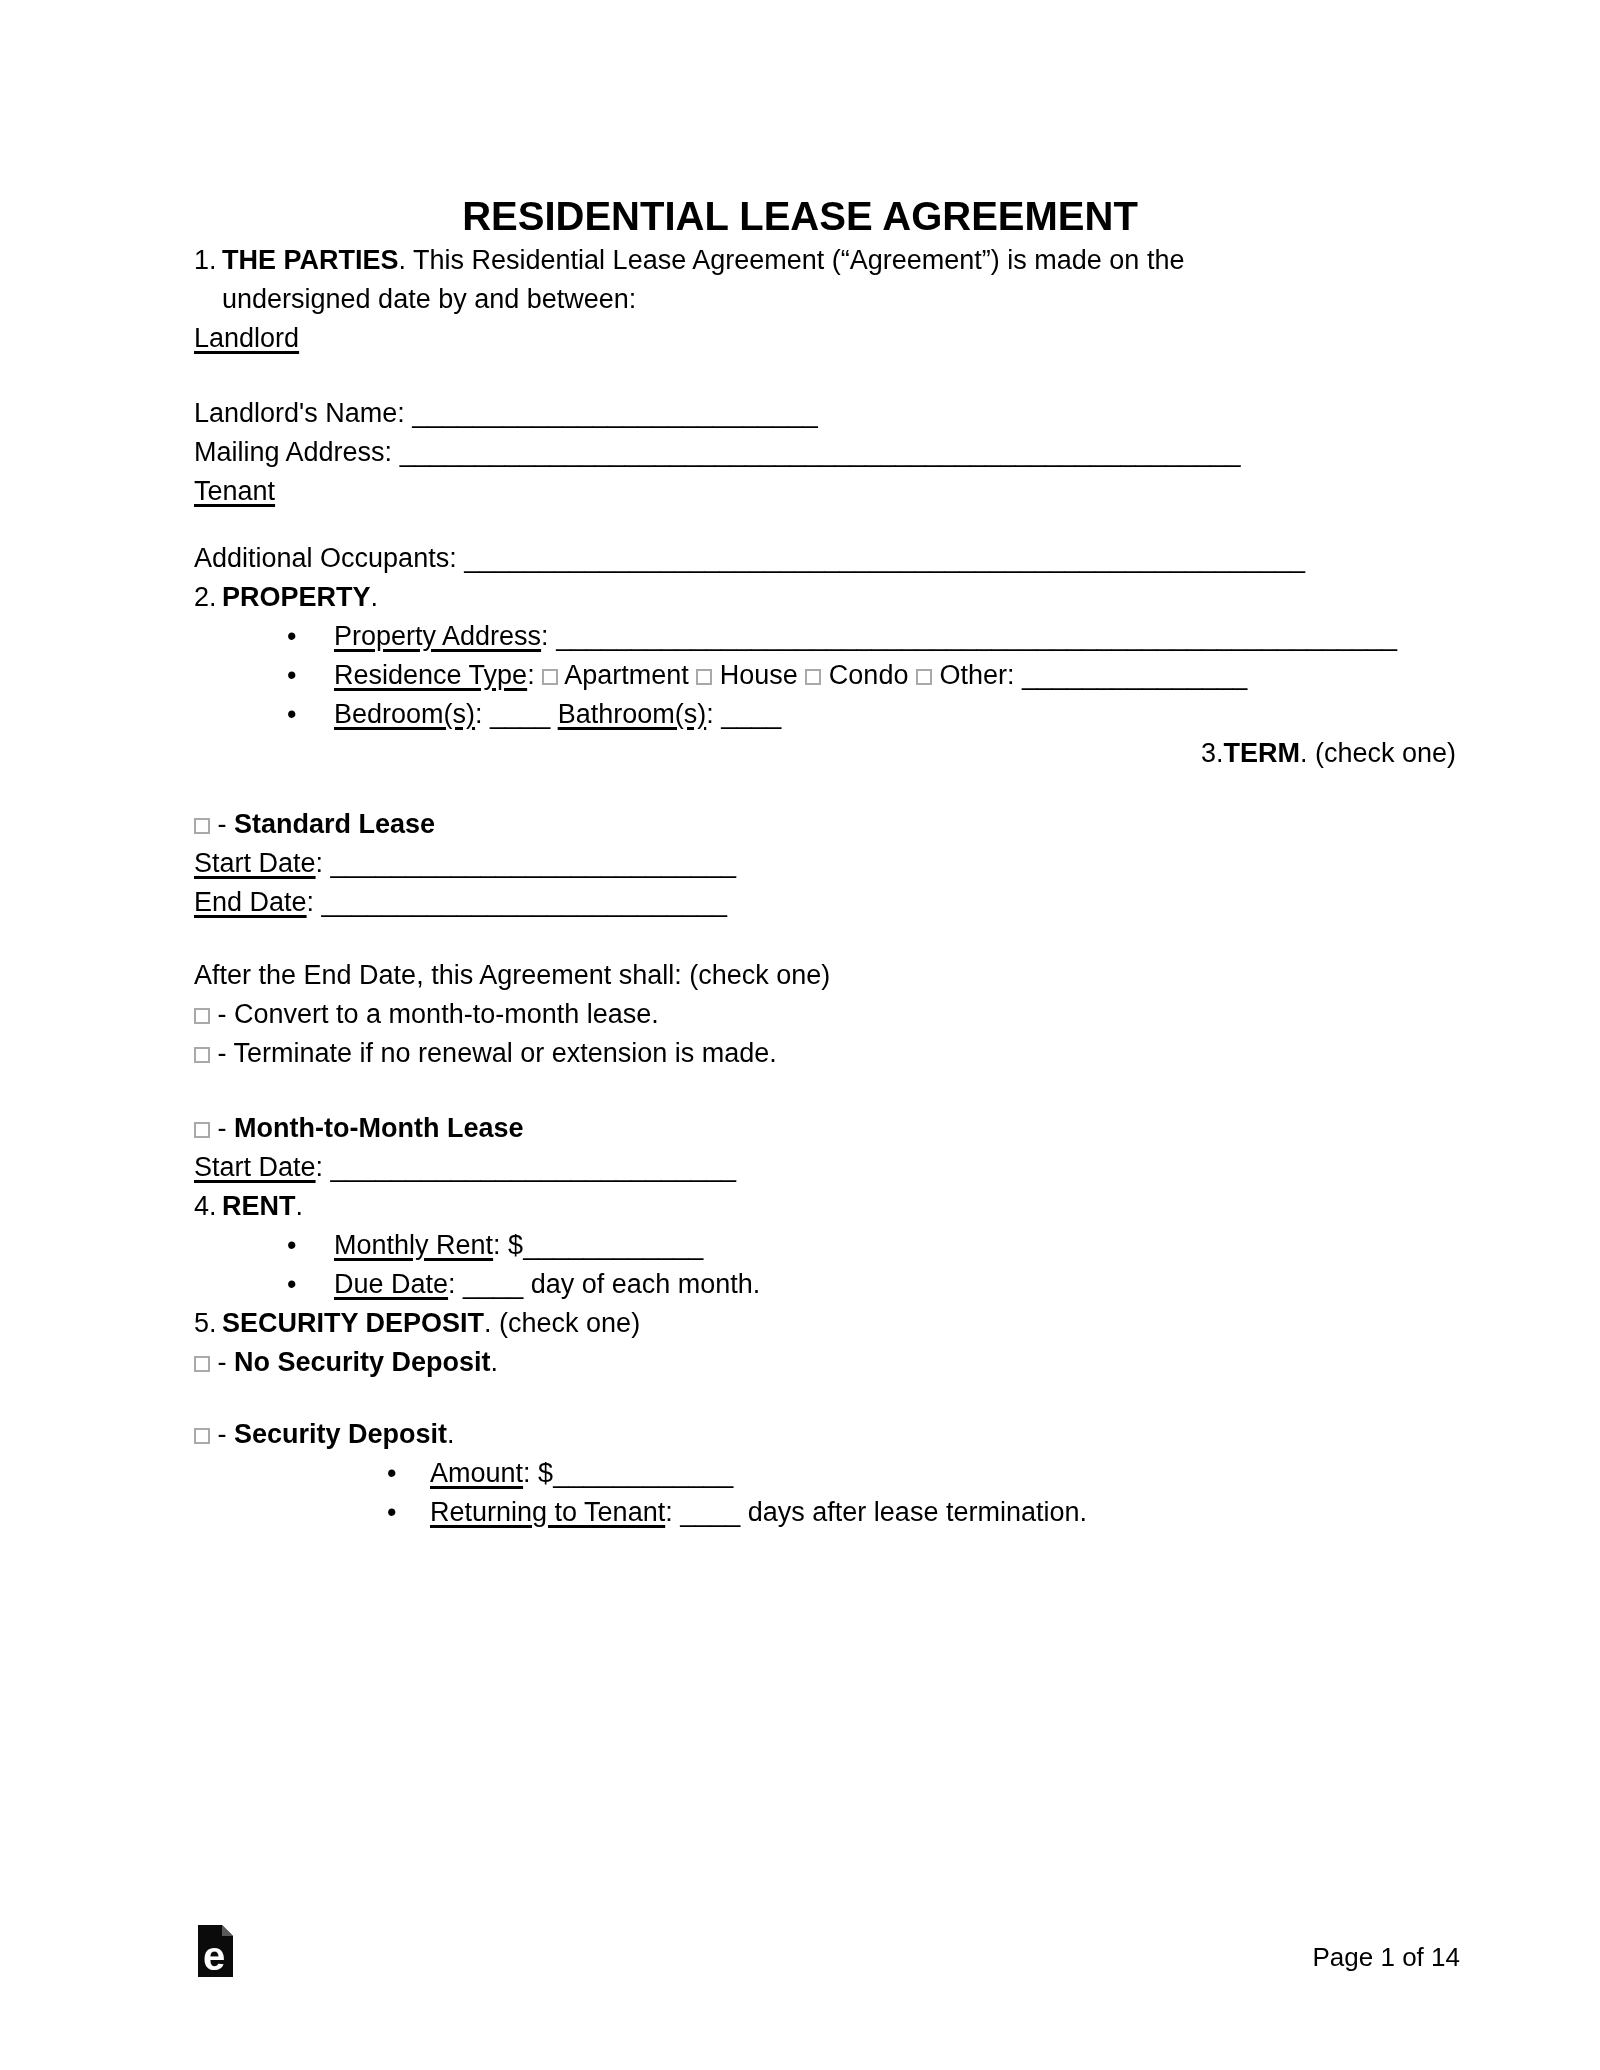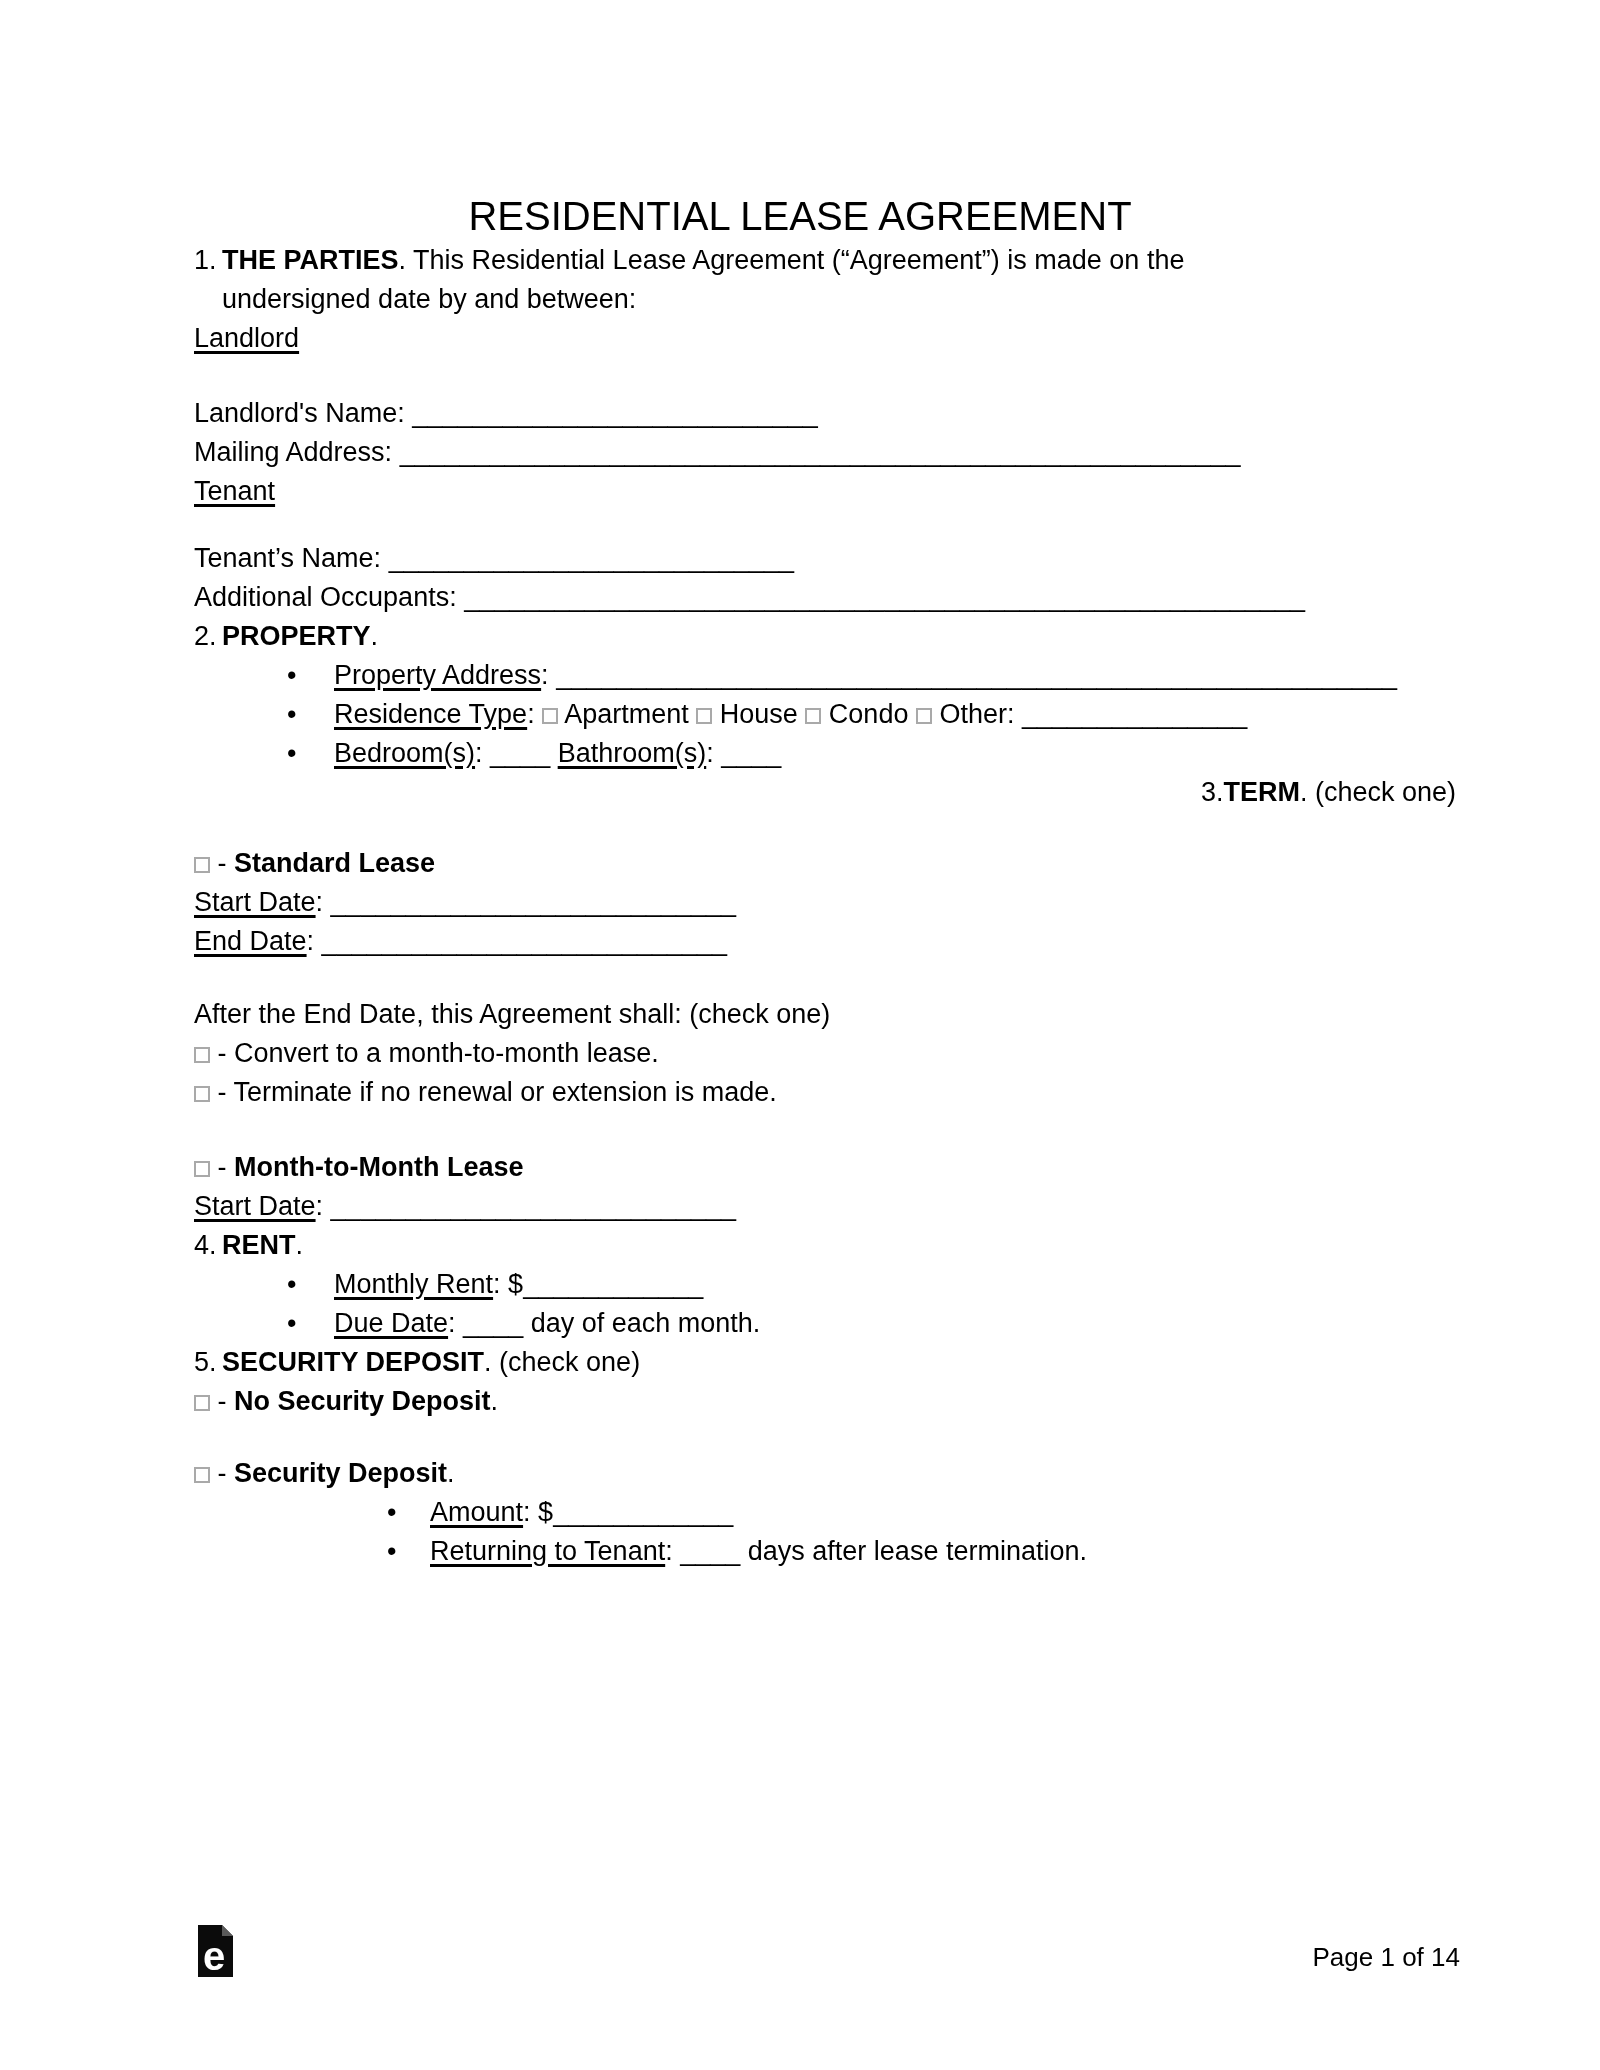--- a/index.html
+++ b/index.html
@@ -15,21 +15,21 @@
     line-height: 35px;
     overflow: hidden;
   }
   .content { padding: 193px 140px 0 190px; }
   p.para { margin: 4px; }
   b { font-weight: bold; }
 
   .title {
     font-size: 40px;
     line-height: 46px;
-    font-weight: normal;
+    font-weight: bold;
     text-align: center;
     margin: 0 -140px 0 -190px;
   }
 
   .u {
     text-decoration: underline;
     text-decoration-thickness: 3px;
     text-underline-offset: 4px;
   }
 
@@ -93,21 +93,20 @@
     <p class="para lvl1 mt-landlord"><span class="u">Landlord</span></p>
 
     <div class="mt-fields">
       <p class="para lvl2"><span>Landlord's Name:</span> <span class="blank">___________________________</span></p>
       <p class="para lvl2"><span>Mailing Address:</span> <span class="blank">________________________________________________________</span></p>
     </div>
 
     <p class="para lvl1 mt-tenant"><span class="u">Tenant</span></p>
 
     <div class="mt-tfields">
-      <p class="para lvl2"><span>Tenant’s Name:</span> <span class="blank">___________________________</span></p>
       <p class="para lvl2"><span>Additional Occupants:</span> <span class="blank">________________________________________________________</span></p>
     </div>
 
     <p class="para sec mt-property"><span class="num">2.</span><b>PROPERTY</b><span>.</span></p>
 
     <div class="mt-bullets">
       <p class="para li1"><span class="mk">•</span><span class="u">Property Address</span><span>:</span> <span class="blank">________________________________________________________</span></p>
       <p class="para li1"><span class="mk">•</span><span class="u">Residence Type</span><span>:</span> <span class="cb"></span> <span>Apartment</span> <span class="cb"></span> <span>House</span> <span class="cb"></span> <span>Condo</span> <span class="cb"></span> <span>Other:</span> <span class="blank">_______________</span></p>
       <p class="para li1"><span class="mk">•</span><span class="u">Bedroom(s)</span><span>:</span> <span class="blank">____</span> <span class="u">Bathroom(s)</span><span>:</span> <span class="blank">____</span></p>
     </div>

